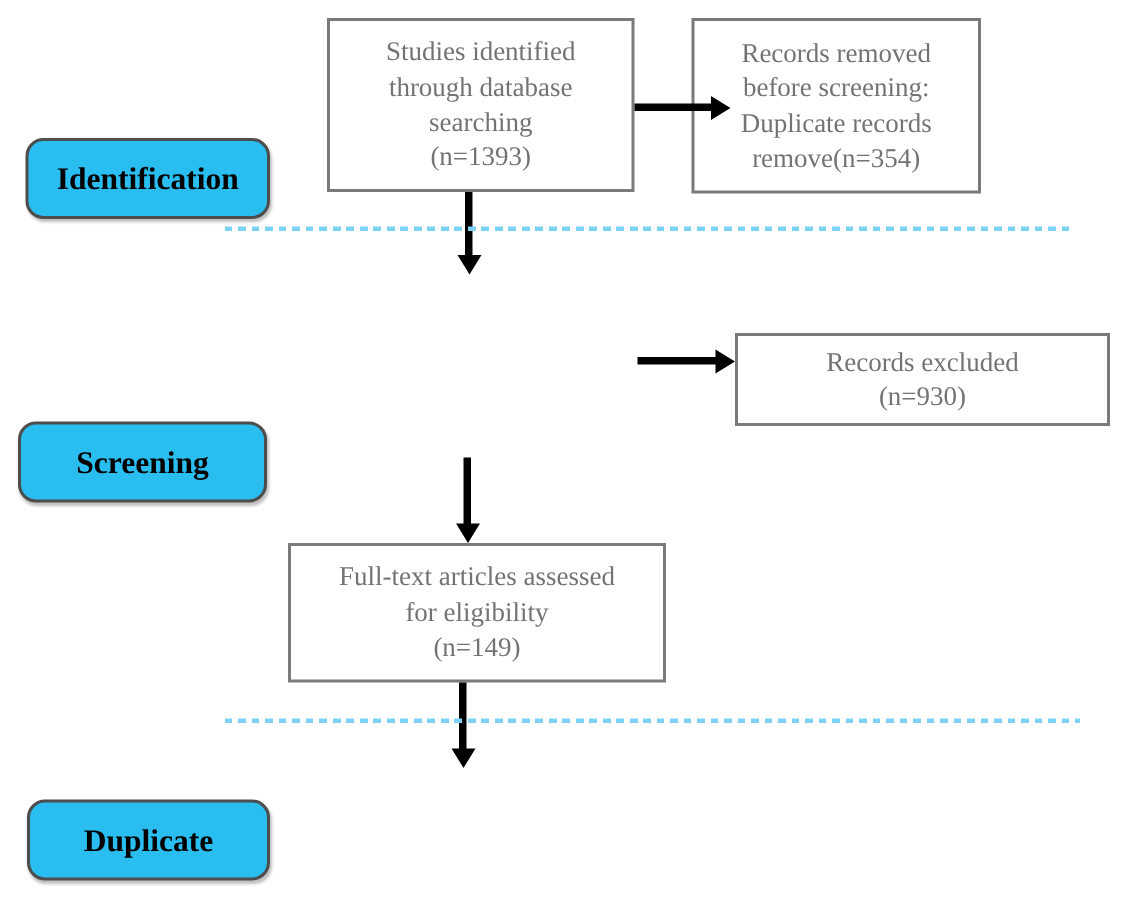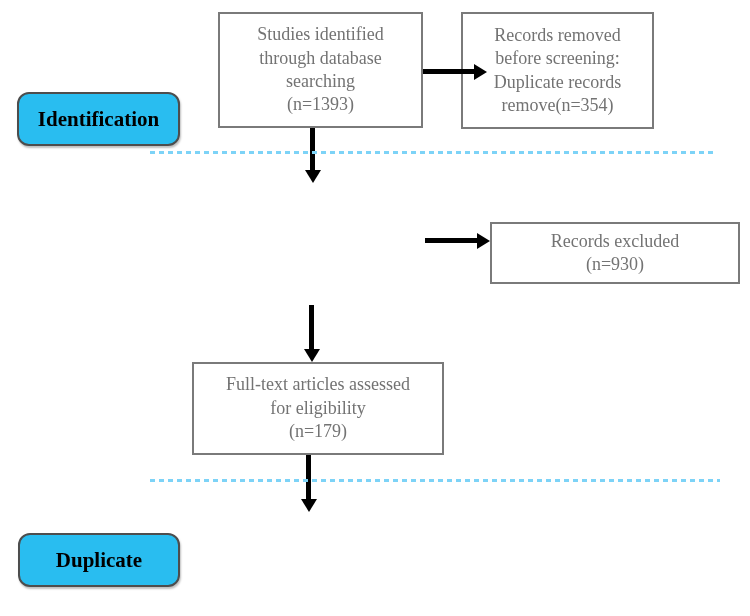--- a/index.html
+++ b/index.html
@@ -104,35 +104,36 @@
   }
   .d1 { left: 150px; top: 151px; width: 566px; }
   .d2 { left: 150px; top: 479px; width: 570px; }
 </style>
 </head>
 <body>
 
 <div class="canvas">
 
   <div class="stage s-identification">Identification</div>
+  <div class="stage s-screening">Screening</div>
   <div class="stage s-included">Duplicate</div>
 
   <div class="fbox b-identified">Studies identified
 through database
 searching
 (n=1393)</div>
   <div class="fbox b-removed">Records removed
 before screening:
 Duplicate records
 remove(n=354)</div>
   <div class="fbox b-excluded">Records excluded
 (n=930)</div>
   <div class="fbox b-fulltext">Full-text articles assessed
 for eligibility
-(n=179)</div>
+(n=149)</div>
 
   <div class="arrow-v av1"></div>
   <div class="arrow-h ah1"></div>
   <div class="arrow-v av2"></div>
   <div class="arrow-h ah2"></div>
   <div class="arrow-v av3"></div>
 
   <div class="dashline d1"></div>
   <div class="dashline d2"></div>
 

